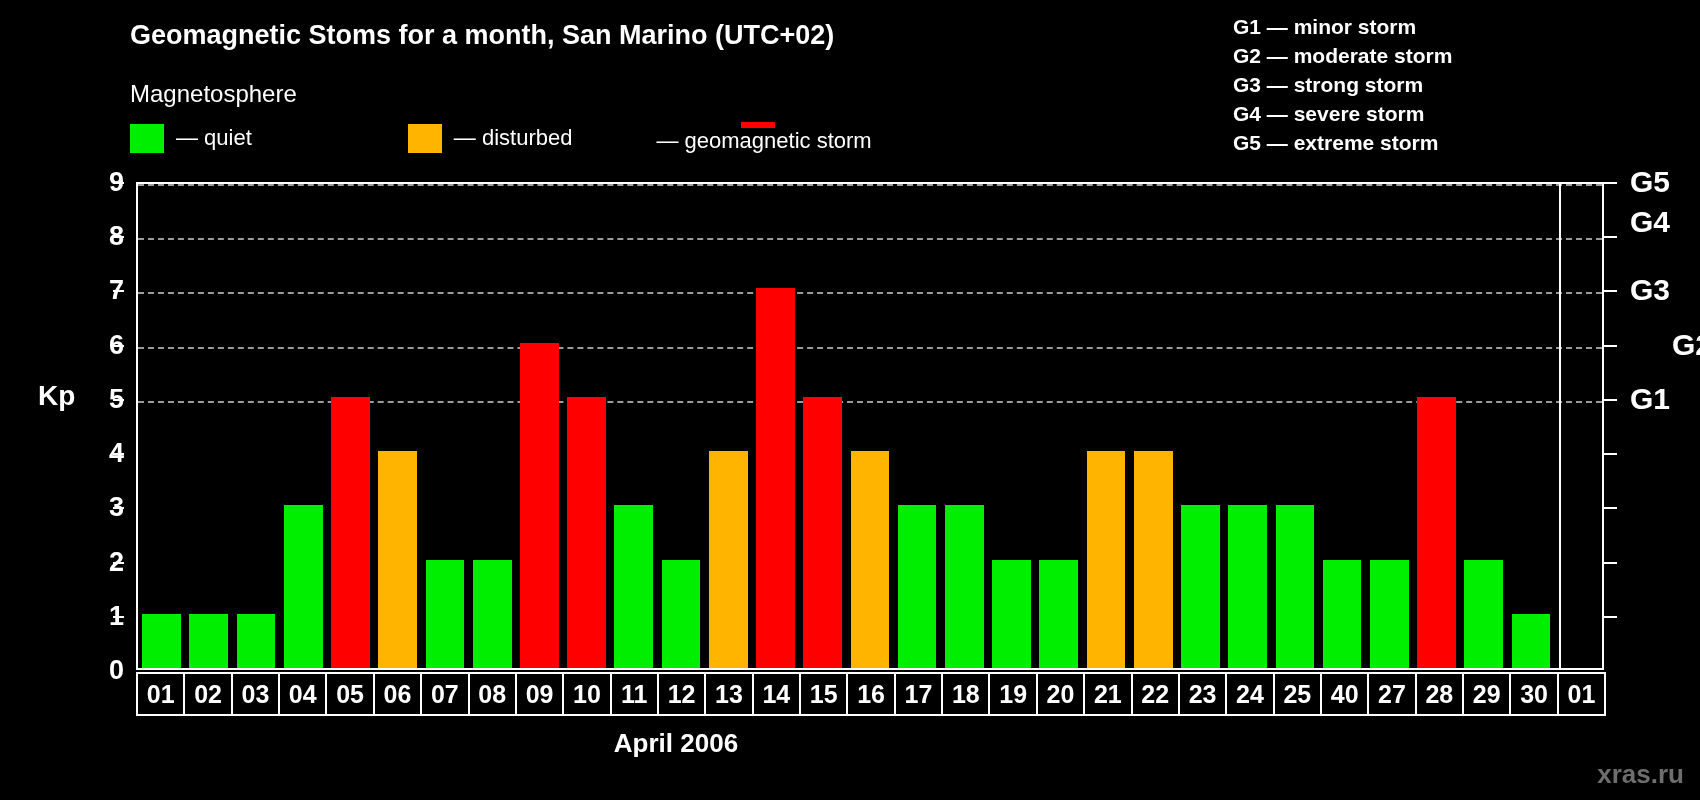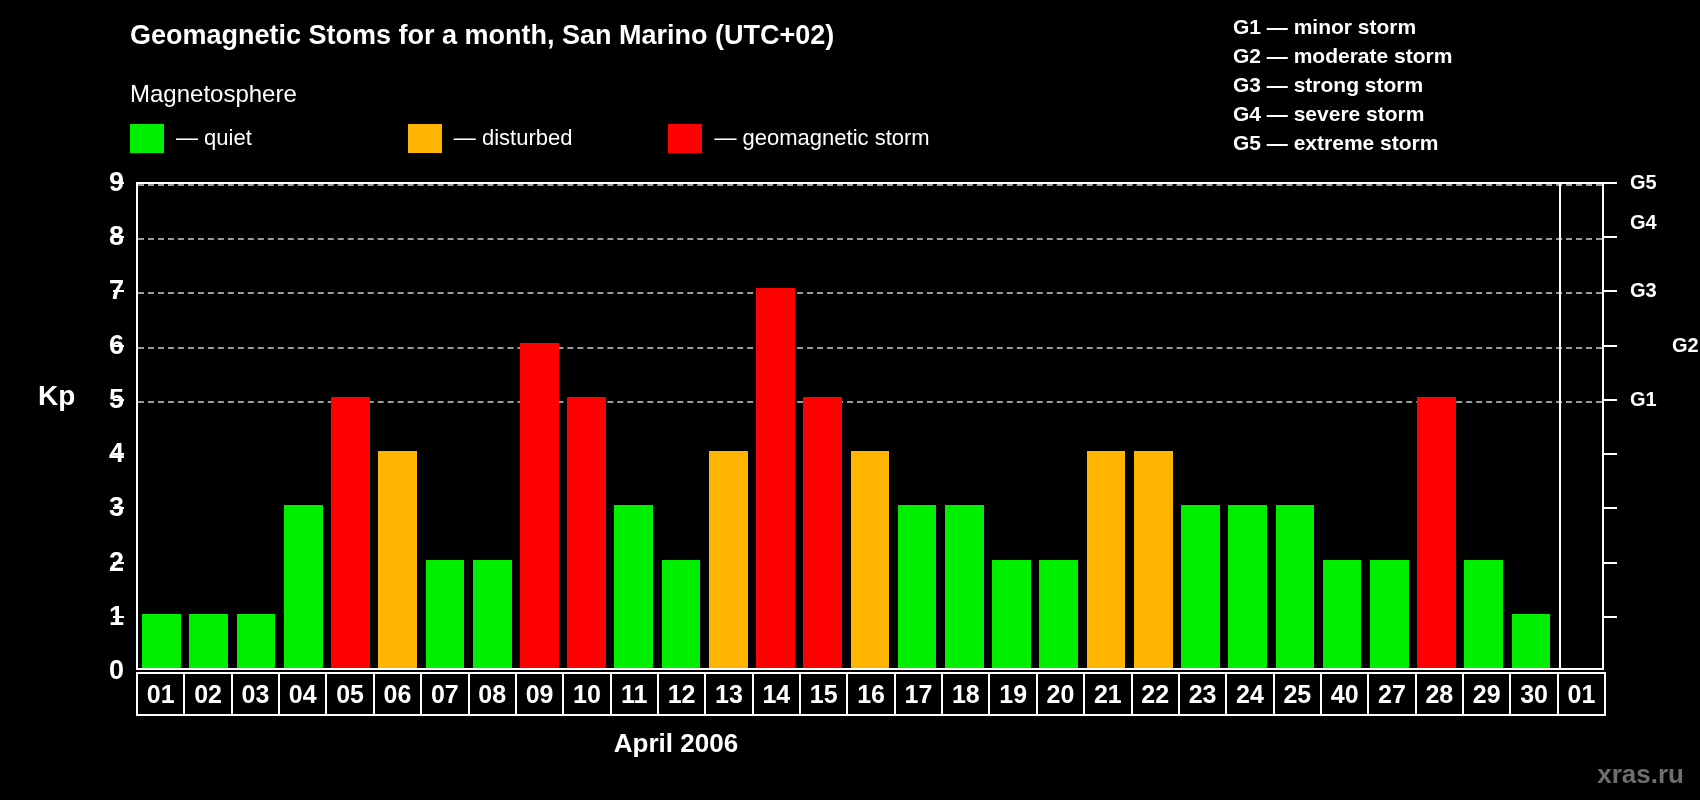--- a/index.html
+++ b/index.html
@@ -170,21 +170,21 @@
     left: 1604px;
     top: 182px;
     width: 96px;
     height: 488px;
   }
   .g-axis-label {
     position: absolute;
     left: 26px;
     transform: translateY(-50%);
     color: #ffffff;
-    font-size: 20px;
+    font-size: 30px;
     font-weight: bold;
   }
   .g-tick-mark {
     position: absolute;
     left: 0;
     width: 13px;
     height: 0;
     border-top: 2px solid #ffffff;
   }
 
@@ -242,21 +242,21 @@
 
   <div id="legend">
       <div class="legend-entry">
         <span class="legend-swatch" style="background: rgb(0, 238, 0);"></span>
         <span class="legend-text">— quiet</span>
       </div>
       <div class="legend-entry" style="margin-left: 156px;">
         <span class="legend-swatch" style="background: rgb(255, 180, 0);"></span>
         <span class="legend-text">— disturbed</span>
       </div>
-      <div class="legend-entry" style="margin-left: 96px;">
+      <div class="legend-entry" style="margin-left: 72px; flex-direction: column;">
         <span class="legend-swatch" style="background: rgb(255, 0, 0);"></span>
         <span class="legend-text">— geomagnetic storm</span>
       </div>
     </div>
 
   <div id="g-scale">
       <div class="g-scale-row">G1 — minor storm</div>
       <div class="g-scale-row">G2 — moderate storm</div>
       <div class="g-scale-row">G3 — strong storm</div>
       <div class="g-scale-row">G4 — severe storm</div>

